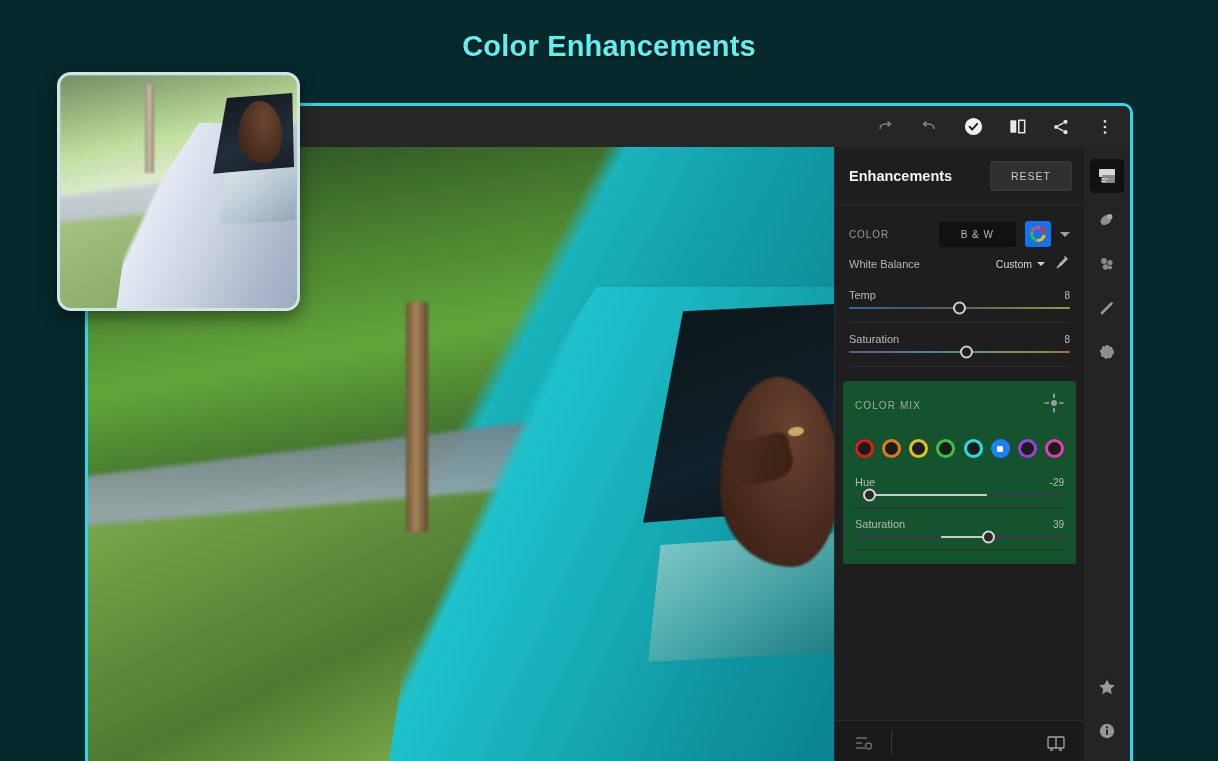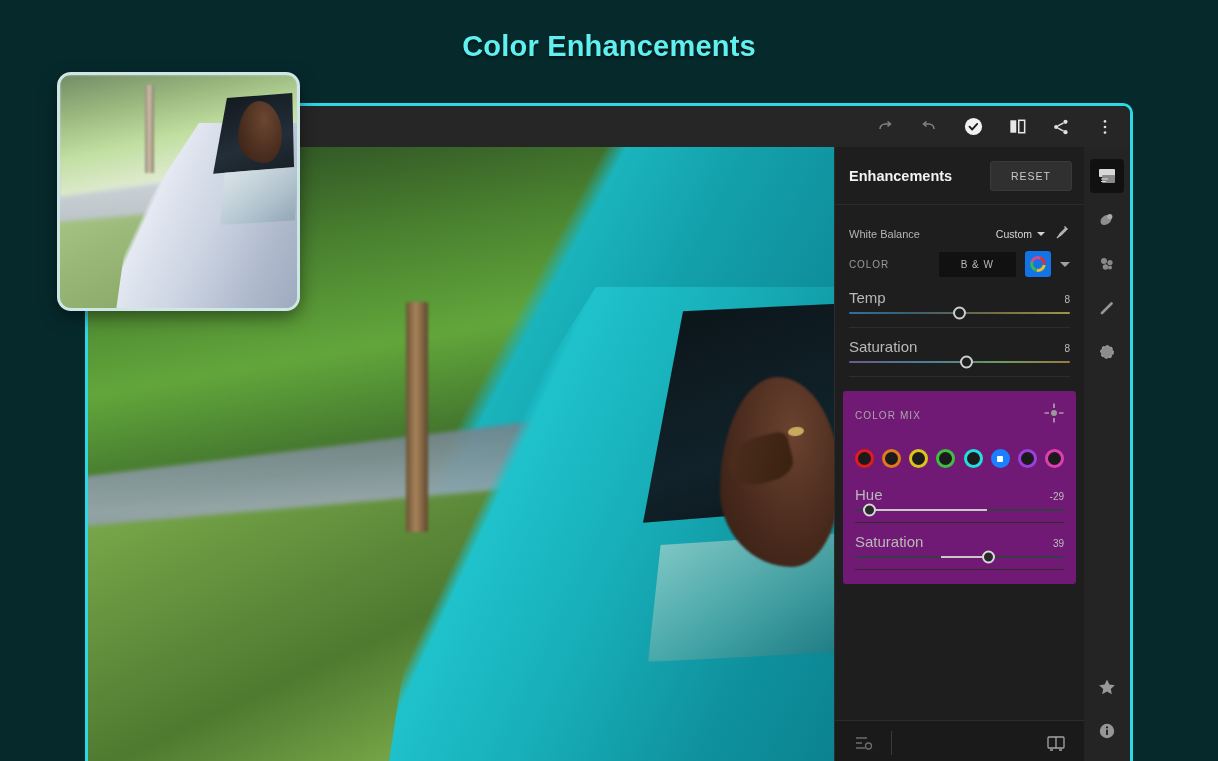--- a/index.html
+++ b/index.html
@@ -130,21 +130,21 @@
     border-bottom: 1px solid #2b2b2b;
   }
   .panel-title { color: #f2f2f2; font-size: 14.5px; font-weight: bold; }
   .auto-btn {
     background: #303030; color: #c9c9c9; font-size: 10.5px;
     letter-spacing: 1px; padding: 8px 20px; border-radius: 3px;
     border: 1px solid #3a3a3a;
   }
 
   .section { padding: 14px 14px 8px 14px; }
-  .section.boxed { background: #701a75; margin: 6px 8px; border-radius: 3px; padding: 12px 12px 14px 12px; }
+  .section.boxed { background: #14532d; margin: 6px 8px; border-radius: 3px; padding: 12px 12px 14px 12px; }
 
   .row { display: flex; align-items: center; justify-content: space-between; height: 30px; }
   .row-label { color: #9a9a9a; font-size: 10px; letter-spacing: .9px; }
   .bw-toggle {
     background: #111; color: #b9b9b9; font-size: 10px; letter-spacing: 1px;
     padding: 7px 22px; border-radius: 2px;
   }
   .wheel-btn {
     width: 26px; height: 26px; border-radius: 3px; background: #1473e6;
     display: flex; align-items: center; justify-content: center;
@@ -152,21 +152,21 @@
   .chev { width: 0; height: 0; border-left: 5px solid transparent; border-right: 5px solid transparent; border-top: 5px solid #a0a0a0; }
   .row-right { display: flex; align-items: center; gap: 9px; }
 
   .wb-label { color: #b4b4b4; font-size: 11px; }
   .wb-value { color: #d6d6d6; font-size: 10.5px; display: flex; align-items: center; gap: 5px; }
   .chev-sm { width: 0; height: 0; border-left: 4px solid transparent; border-right: 4px solid transparent; border-top: 4px solid #d0d0d0; }
 
   
   .slider { margin-top: 10px; }
   .slider-head { display: flex; justify-content: space-between; align-items: baseline; margin-bottom: 6px; }
-  .slider-name { color: #b9b9b9; font-size: 15px; text-align: center; }
+  .slider-name { color: #b9b9b9; font-size: 11px; text-align: center; }
   .slider-val { color: #bdbdbd; font-size: 10px; }
   .track { position: relative; height: 2px; border-radius: 1px; }
   .track.temp { background: linear-gradient(90deg, #2f6fa0, #3a5f70 28%, #6e6a4a 62%, #9a9642); }
   .track.tint { background: linear-gradient(90deg, #4f8d52, #5a7a66 40%, #8a6aa0 80%, #a06fb5); }
   .track.vibrance { background: linear-gradient(90deg, #6a5a8a, #4b7e9c 35%, #6e9a5e 70%, #9a7a3e); }
   .track.saturation { background: linear-gradient(90deg, #6a5a8a, #4b7e9c 35%, #6e9a5e 70%, #9a7a3e); }
   .track.plain { background: #3a3a4a; }
   .track.plain .fill { position: absolute; top: 0; height: 2px; background: #c9c9c9; }
   .knob {
     position: absolute; top: 50%; width: 13px; height: 13px;
@@ -307,47 +307,47 @@
 
     <div class="panel">
 
       <div class="panel-header">
         <div class="panel-title">Enhancements</div>
         <div class="auto-btn">RESET</div>
       </div>
 
       <div class="section">
         <div class="row">
-          <div class="wb-label">White Balance</div>
-          <div class="row-right">
-            <div class="wb-value">
-              <span>Custom</span>
-              <span class="chev-sm"></span>
-            </div>
-            <div>
-              <svg width="16" height="16" viewBox="0 0 16 16" fill="none" stroke="#b8b8b8" stroke-width="1.4">
-                <path d="M10.5 2.5l3 3M12 4L6 10l-1.6 2.6L3 14l1.4-1.4L7 11l6-6"></path>
-              </svg>
-            </div>
-          </div>
-        </div>
-
-        <div class="row">
           <div class="row-label">COLOR</div>
           <div class="row-right">
             <div class="bw-toggle">B &amp; W</div>
             <div class="wheel-btn">
               <svg width="18" height="18" viewBox="0 0 18 18">
                 <circle cx="9" cy="9" r="6.4" fill="none" stroke="#e03030" stroke-width="3" stroke-dasharray="10 30" transform="rotate(-90 9 9)"></circle>
                 <circle cx="9" cy="9" r="6.4" fill="none" stroke="#e8c020" stroke-width="3" stroke-dasharray="10 30" transform="rotate(10 9 9)"></circle>
                 <circle cx="9" cy="9" r="6.4" fill="none" stroke="#3cb54a" stroke-width="3" stroke-dasharray="10 30" transform="rotate(110 9 9)"></circle>
                 <circle cx="9" cy="9" r="6.4" fill="none" stroke="#d04a90" stroke-width="3" stroke-dasharray="10 30" transform="rotate(200 9 9)"></circle>
               </svg>
             </div>
             <div class="chev"></div>
+          </div>
+        </div>
+
+        <div class="row">
+          <div class="wb-label">White Balance</div>
+          <div class="row-right">
+            <div class="wb-value">
+              <span>Custom</span>
+              <span class="chev-sm"></span>
+            </div>
+            <div>
+              <svg width="16" height="16" viewBox="0 0 16 16" fill="none" stroke="#b8b8b8" stroke-width="1.4">
+                <path d="M10.5 2.5l3 3M12 4L6 10l-1.6 2.6L3 14l1.4-1.4L7 11l6-6"></path>
+              </svg>
+            </div>
           </div>
         </div>
 
         <div id="basic-sliders">
             <div class="slider">
               <div class="slider-head">
                 <span class="slider-name">Temp</span>
                 <span class="slider-val">8</span>
               </div>
               <div class="track temp">

